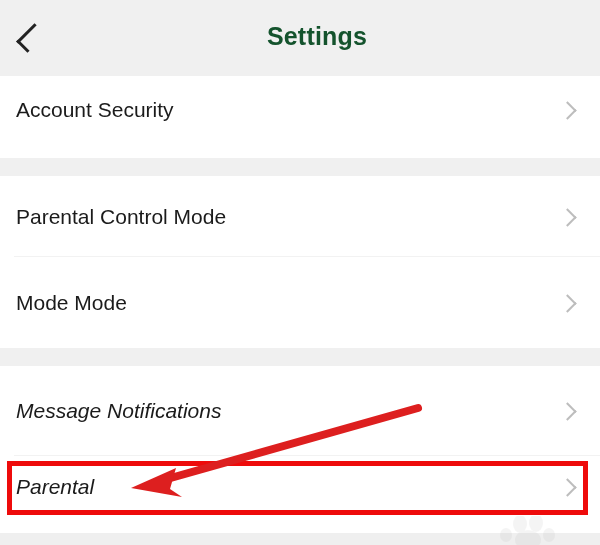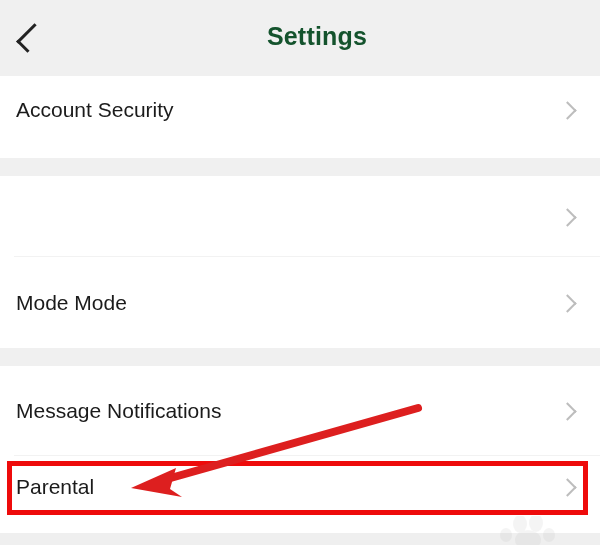--- a/index.html
+++ b/index.html
@@ -167,32 +167,33 @@
     <div class="row" style="height:68px;">
       <span class="row-label">Account Security</span>
       <span class="row-chevron"></span>
     </div>
   </div>
 
   <div class="gap" style="top:158px; height:18px;"></div>
 
   <div class="group" style="top:176px;">
     <div class="row" style="height:81px;">
+      <span class="row-label">Parental Control Mode</span>
       <span class="row-chevron"></span>
       <span class="row-divider"></span>
     </div>
     <div class="row" style="height:91px;">
       <span class="row-label">Mode Mode</span>
       <span class="row-chevron"></span>
     </div>
   </div>
 
   <div class="gap" style="top:348px; height:18px;"></div>
 
-  <div class="group" style="top:366px;">
+  <div class="group" style="top:366px;font-style:italic;">
     <div class="row" style="height:90px;">
       <span class="row-label">Message Notifications</span>
       <span class="row-chevron"></span>
       <span class="row-divider"></span>
     </div>
     <div class="row" style="height:61px;">
       <span class="row-label">Parental</span>
       <span class="row-chevron"></span>
     </div>
   </div>

